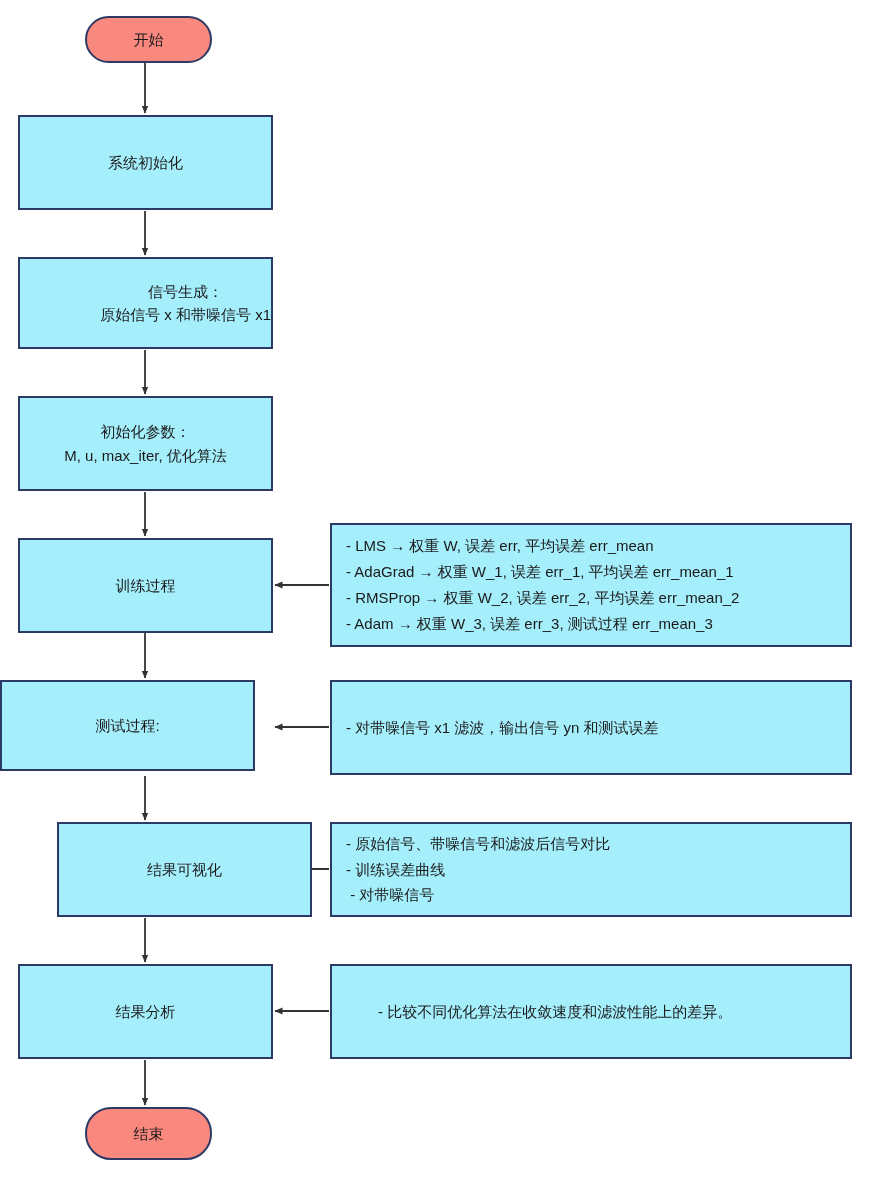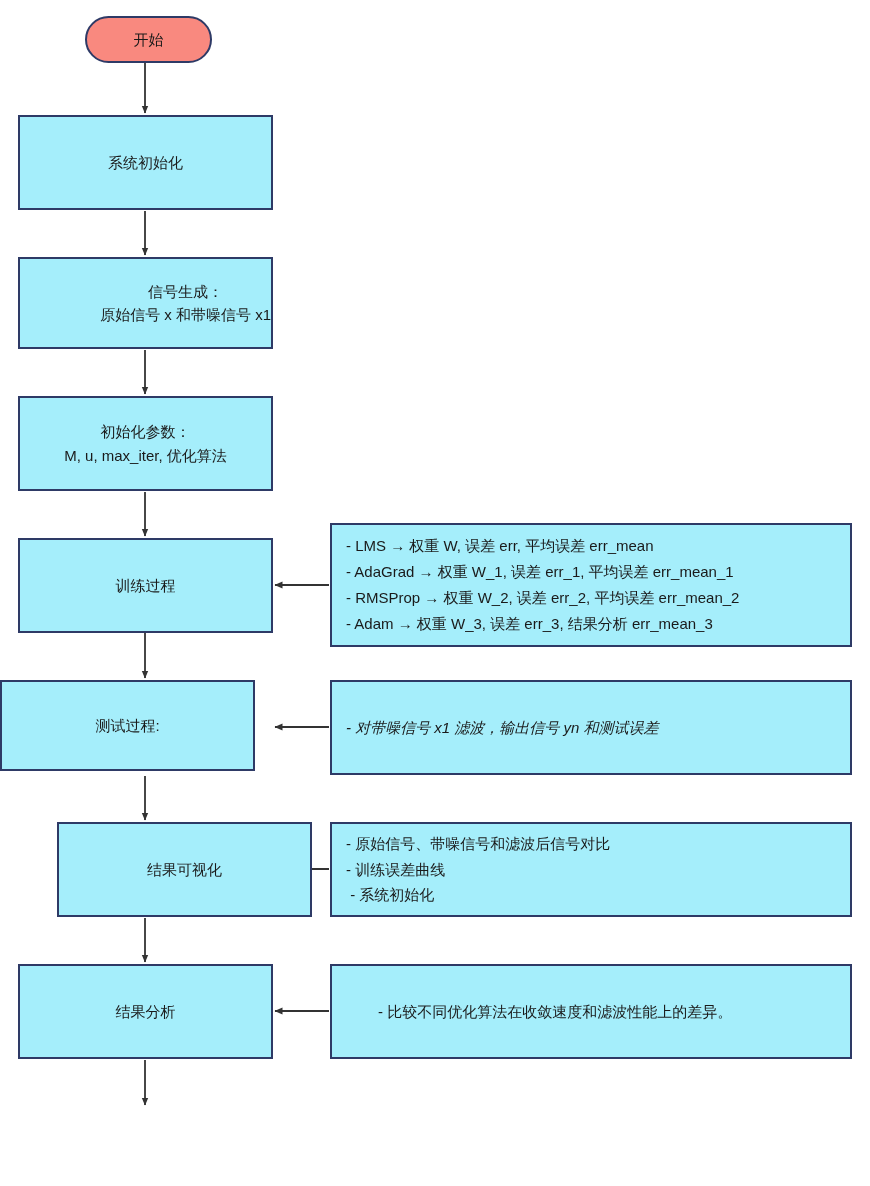--- a/index.html
+++ b/index.html
@@ -118,35 +118,38 @@
   </div>
 
   <div class="node process" style="left:18px; top:822px; width:255px; height:95px;margin-left:39px;">
     <span>结果可视化</span>
   </div>
 
   <div class="node process" style="left:18px; top:964px; width:255px; height:95px;">
     <span>结果分析</span>
   </div>
 
+  <div class="node terminal" style="left:85px; top:1107px; width:127px; height:53px;">
+    <span>结束</span>
+  </div>
 
   <div class="note" style="left:330px; top:523px; width:522px; height:124px;">
     <span class="line">- LMS → 权重 W, 误差 err, 平均误差 err_mean</span>
     <span class="line">- AdaGrad → 权重 W_1, 误差 err_1, 平均误差 err_mean_1</span>
     <span class="line">- RMSProp → 权重 W_2, 误差 err_2, 平均误差 err_mean_2</span>
-    <span class="line">- Adam → 权重 W_3, 误差 err_3, 结果分析 err_mean_3</span>
+    <span class="line">- Adam → 权重 W_3, 误差 err_3, 测试过程 err_mean_3</span>
   </div>
 
-  <div class="note" style="left:330px; top:680px; width:522px; height:95px;font-style:italic;">
+  <div class="note" style="left:330px; top:680px; width:522px; height:95px;">
     <span class="line">- 对带噪信号 x1 滤波，输出信号 yn 和测试误差</span>
   </div>
 
   <div class="note" style="left:330px; top:822px; width:522px; height:95px;">
     <span class="line">- 原始信号、带噪信号和滤波后信号对比</span>
     <span class="line">- 训练误差曲线</span>
-    <span class="line"> - 系统初始化</span>
+    <span class="line"> - 对带噪信号</span>
   </div>
 
   <div class="note" style="left:330px; top:964px; width:522px; height:95px;padding-left:46px;">
     <span class="line">- 比较不同优化算法在收敛速度和滤波性能上的差异。</span>
   </div>
 
 </div>
 
 </body></html>

